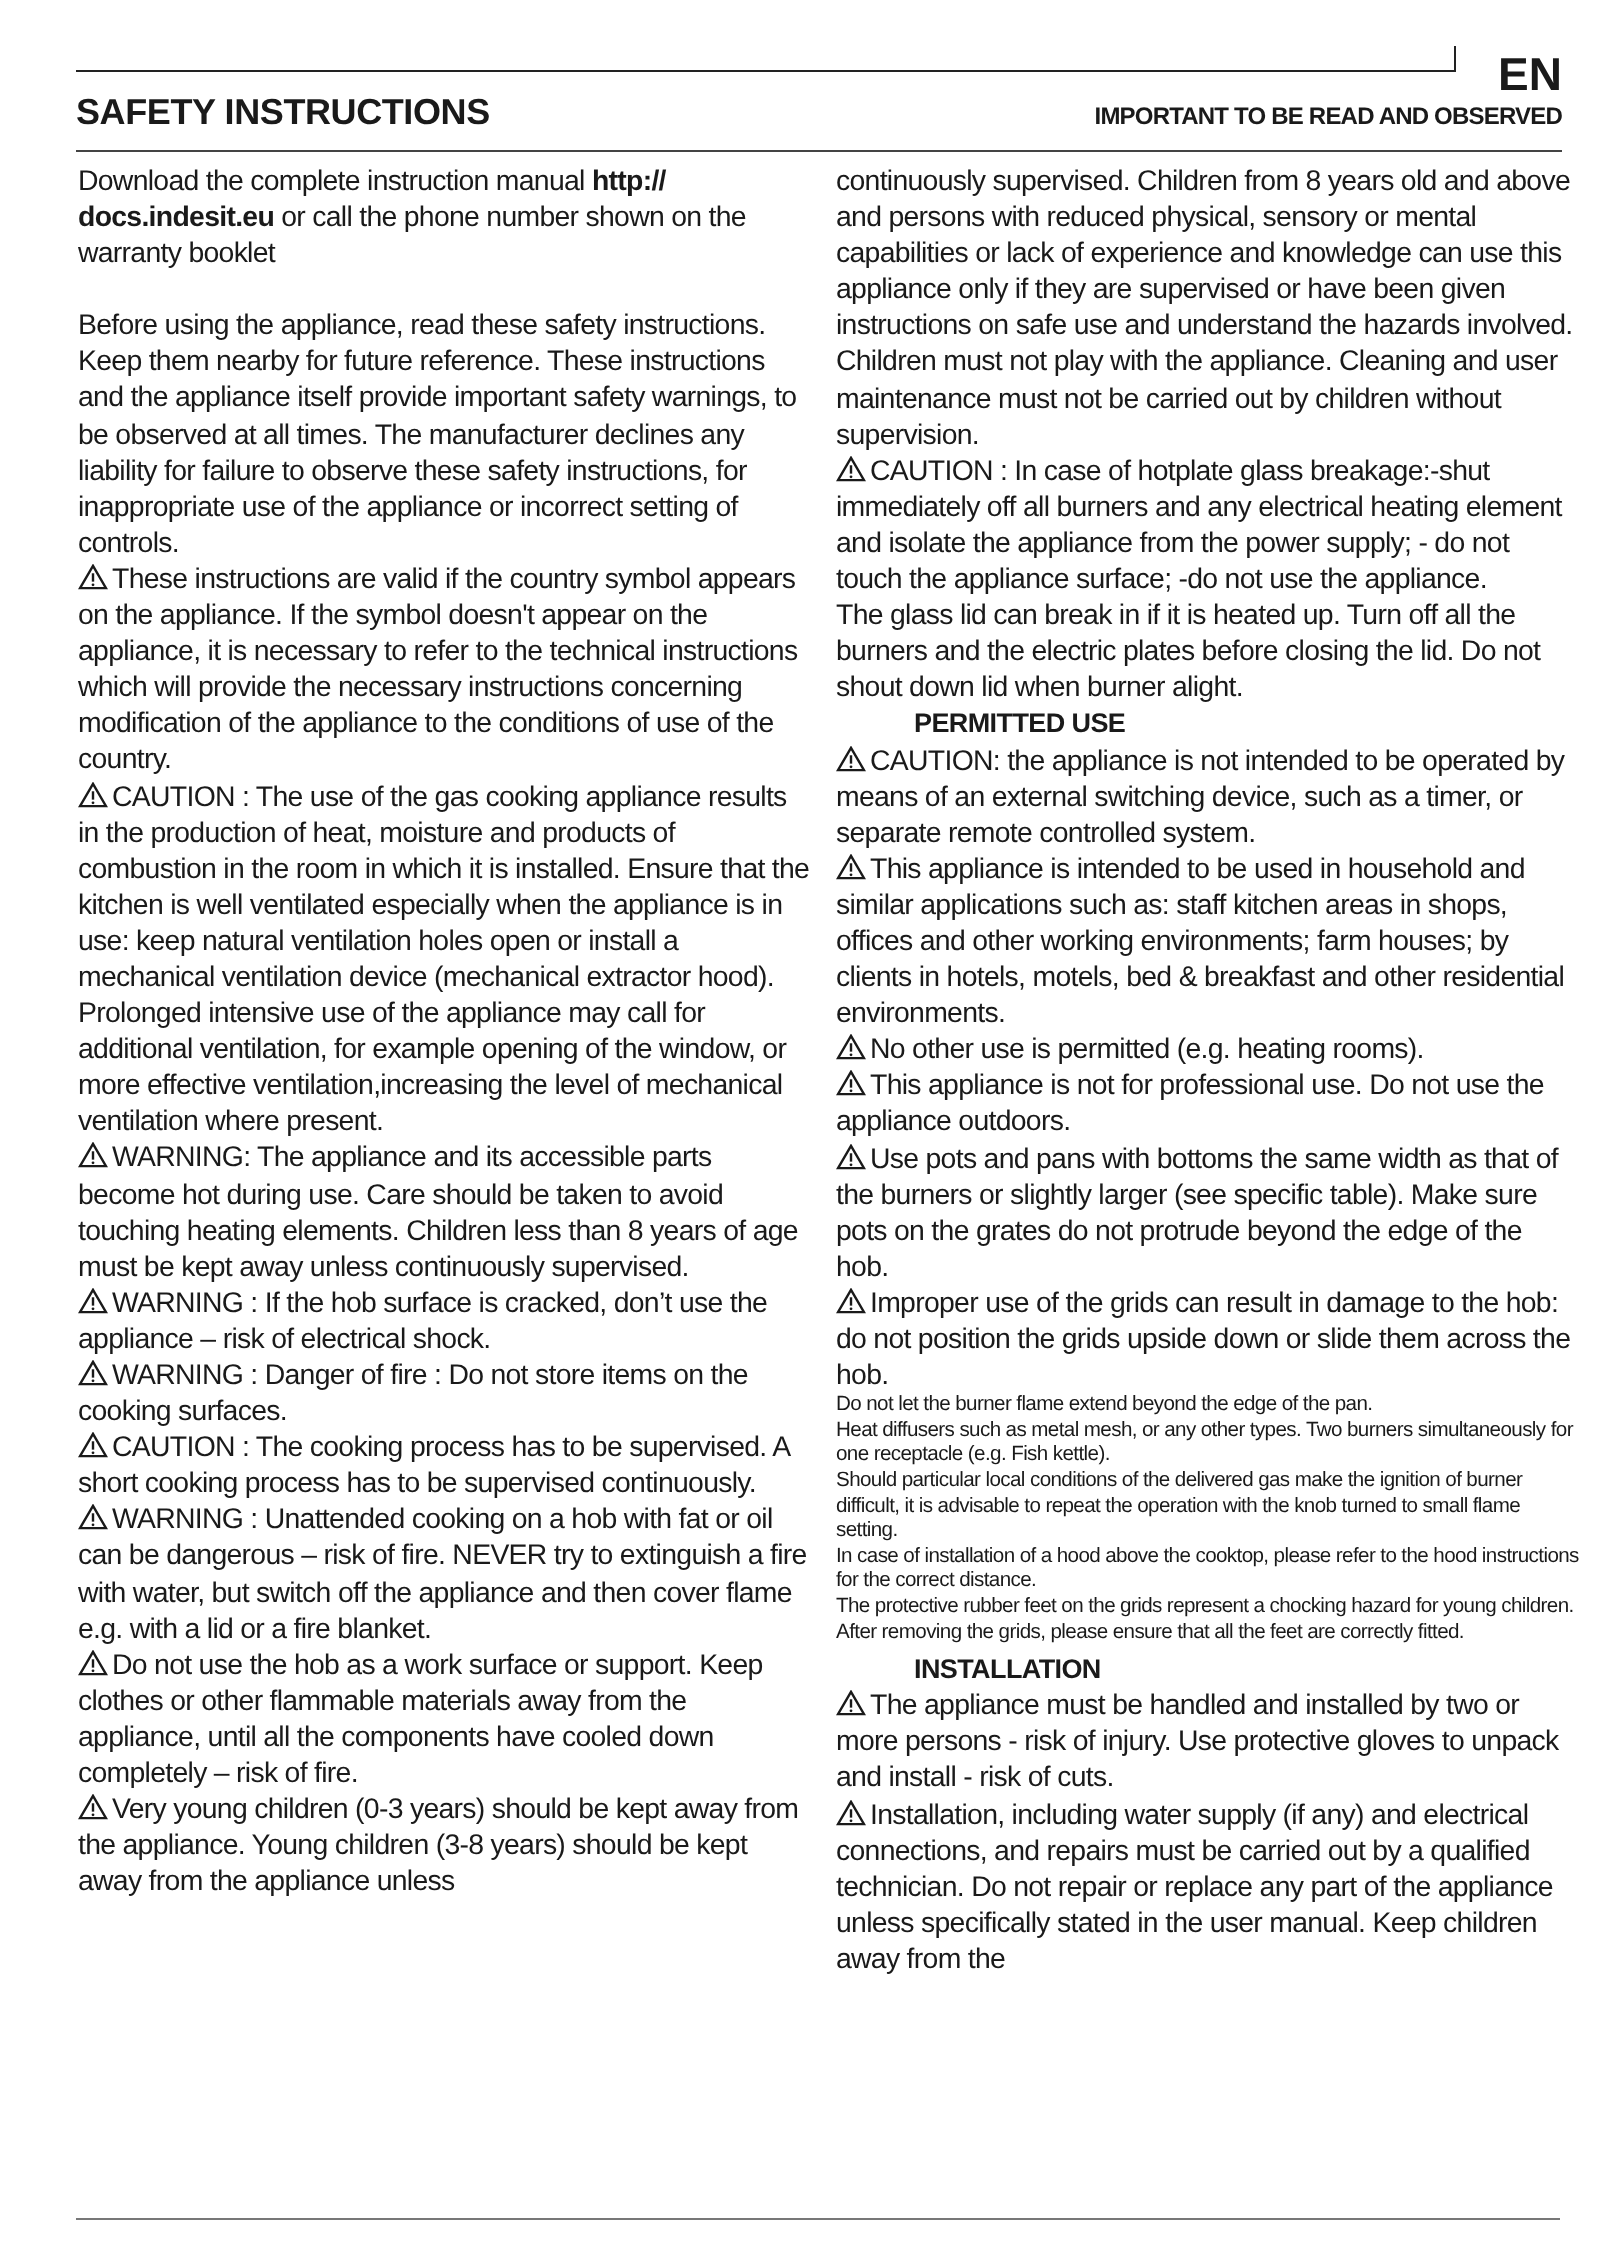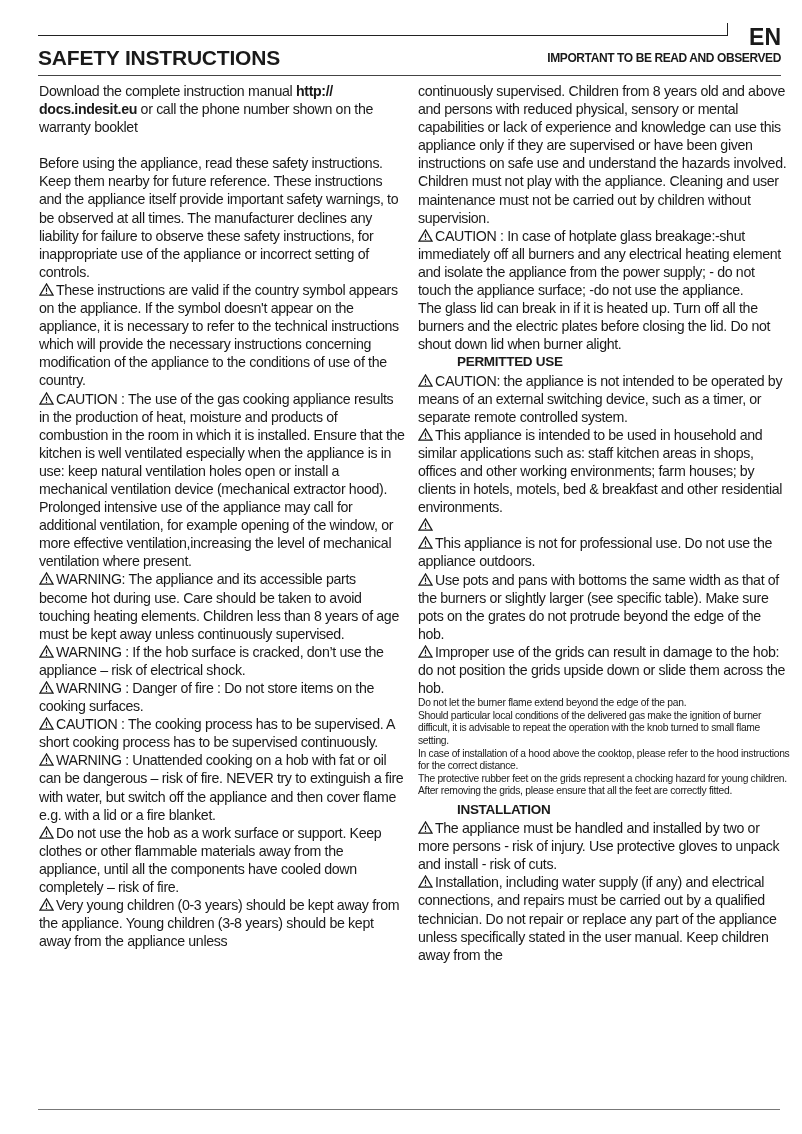--- a/index.html
+++ b/index.html
@@ -1,20 +1,20 @@
 <!DOCTYPE html>
 <html><head>
 <meta charset="utf-8">
 <style>
   html, body { margin: 0; padding: 0; background: #ffffff; }
   body { width: 802px; height: 1134px; position: relative; overflow: hidden; color: #1a1a1a; font-family: "Liberation Sans", sans-serif; }
   .top-rule { position: absolute; left: 38px; top: 35px; width: 690px; height: 0; border-top: 1.5px solid #222; }
   .top-tick { position: absolute; left: 727px; top: 23px; width: 0; height: 13px; border-left: 1.5px solid #222; }
   .lang { position: absolute; right: 21px; top: 24px; font-size: 23px; font-weight: bold; letter-spacing: 0px; }
-  .title-left { position: absolute; left: 38px; top: 46px; font-size: 21px; font-weight: bold; letter-spacing: -0.2px; }
+  .title-left { position: absolute; left: 38px; top: 46px; font-size: 18px; font-weight: bold; letter-spacing: -0.2px; }
   .title-right { position: absolute; right: 21px; top: 51px; font-size: 12px; font-weight: bold; letter-spacing: -0.4px; }
   .head-rule { position: absolute; left: 38px; top: 75px; width: 743px; border-top: 1.5px solid #444; }
   .bottom-rule { position: absolute; left: 38px; top: 1109px; width: 742px; border-top: 1px solid #777; }
   .col { position: absolute; top: 82px; font-size: 14.2px; line-height: 18.1px; letter-spacing: -0.35px; }
   .col-left { left: 39px; width: 368px; }
   .col-right { left: 418px; width: 372px; }
   .p { margin: 0; }
   .gap { height: 18px; }
   .warn-icon { display: inline-block; width: 15px; height: 13px; margin-right: 2px; vertical-align: -1px; }
   .section { font-weight: bold; font-size: 13.5px; letter-spacing: -0.3px; margin-left: 39px; }
@@ -98,37 +98,38 @@
       </svg><span>CAUTION: the appliance is not intended to be operated by means of an external switching device, such as a timer, or separate remote controlled system.</span></p>
   <p class="p"><svg class="warn-icon" viewBox="0 0 16 14">
         <path d="M8 1 L15 13 L1 13 Z" fill="none" stroke="#1a1a1a" stroke-width="1.3"></path>
         <line x1="8" y1="5" x2="8" y2="9.5" stroke="#1a1a1a" stroke-width="1.3"></line>
         <circle cx="8" cy="11.2" r="0.75" fill="#1a1a1a"></circle>
       </svg><span>This appliance is intended to be used in household and similar applications such as: staff kitchen areas in shops, offices and other working environments; farm houses; by clients in hotels, motels, bed &amp; breakfast and other residential environments.</span></p>
   <p class="p"><svg class="warn-icon" viewBox="0 0 16 14">
         <path d="M8 1 L15 13 L1 13 Z" fill="none" stroke="#1a1a1a" stroke-width="1.3"></path>
         <line x1="8" y1="5" x2="8" y2="9.5" stroke="#1a1a1a" stroke-width="1.3"></line>
         <circle cx="8" cy="11.2" r="0.75" fill="#1a1a1a"></circle>
-      </svg></p>
+      </svg><span>No other use is permitted (e.g. heating rooms).</span></p>
   <p class="p"><svg class="warn-icon" viewBox="0 0 16 14">
         <path d="M8 1 L15 13 L1 13 Z" fill="none" stroke="#1a1a1a" stroke-width="1.3"></path>
         <line x1="8" y1="5" x2="8" y2="9.5" stroke="#1a1a1a" stroke-width="1.3"></line>
         <circle cx="8" cy="11.2" r="0.75" fill="#1a1a1a"></circle>
       </svg><span>This appliance is not for professional use. Do not use the appliance outdoors.</span></p>
   <p class="p"><svg class="warn-icon" viewBox="0 0 16 14">
         <path d="M8 1 L15 13 L1 13 Z" fill="none" stroke="#1a1a1a" stroke-width="1.3"></path>
         <line x1="8" y1="5" x2="8" y2="9.5" stroke="#1a1a1a" stroke-width="1.3"></line>
         <circle cx="8" cy="11.2" r="0.75" fill="#1a1a1a"></circle>
       </svg><span>Use pots and pans with bottoms the same width as that of the burners or slightly larger (see specific table). Make sure pots on the grates do not protrude beyond the edge of the hob.</span></p>
   <p class="p"><svg class="warn-icon" viewBox="0 0 16 14">
         <path d="M8 1 L15 13 L1 13 Z" fill="none" stroke="#1a1a1a" stroke-width="1.3"></path>
         <line x1="8" y1="5" x2="8" y2="9.5" stroke="#1a1a1a" stroke-width="1.3"></line>
         <circle cx="8" cy="11.2" r="0.75" fill="#1a1a1a"></circle>
       </svg><span>Improper use of the grids can result in damage to the hob: do not position the grids upside down or slide them across the hob.</span></p>
   <p class="p small">Do not let the burner flame extend beyond the edge of the pan.</p>
+  <p class="p small">Heat diffusers such as metal mesh, or any other types. Two burners simultaneously for one receptacle (e.g. Fish kettle).</p>
   <p class="p small">Should particular local conditions of the delivered gas make the ignition of burner difficult, it is advisable to repeat the operation with the knob turned to small flame setting.</p>
   <p class="p small">In case of installation of a hood above the cooktop, please refer to the hood instructions for the correct distance.</p>
   <p class="p small">The protective rubber feet on the grids represent a chocking hazard for young children. After removing the grids, please ensure that all the feet are correctly fitted.</p>
   <p class="p section" style="margin-top:3px">INSTALLATION</p>
   <p class="p"><svg class="warn-icon" viewBox="0 0 16 14">
         <path d="M8 1 L15 13 L1 13 Z" fill="none" stroke="#1a1a1a" stroke-width="1.3"></path>
         <line x1="8" y1="5" x2="8" y2="9.5" stroke="#1a1a1a" stroke-width="1.3"></line>
         <circle cx="8" cy="11.2" r="0.75" fill="#1a1a1a"></circle>
       </svg><span>The appliance must be handled and installed by two or more persons - risk of injury. Use protective gloves to unpack and install - risk of cuts.</span></p>
   <p class="p"><svg class="warn-icon" viewBox="0 0 16 14">

